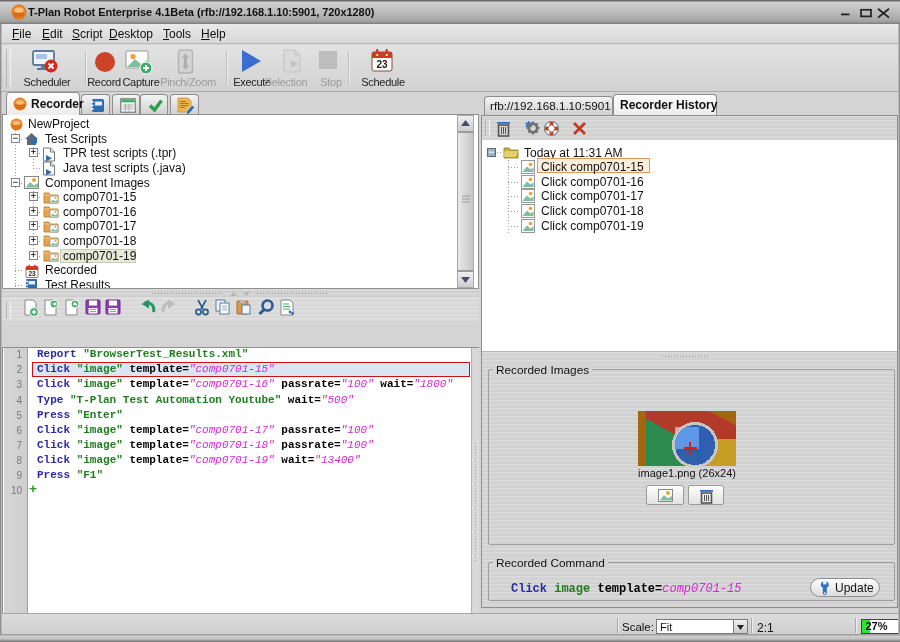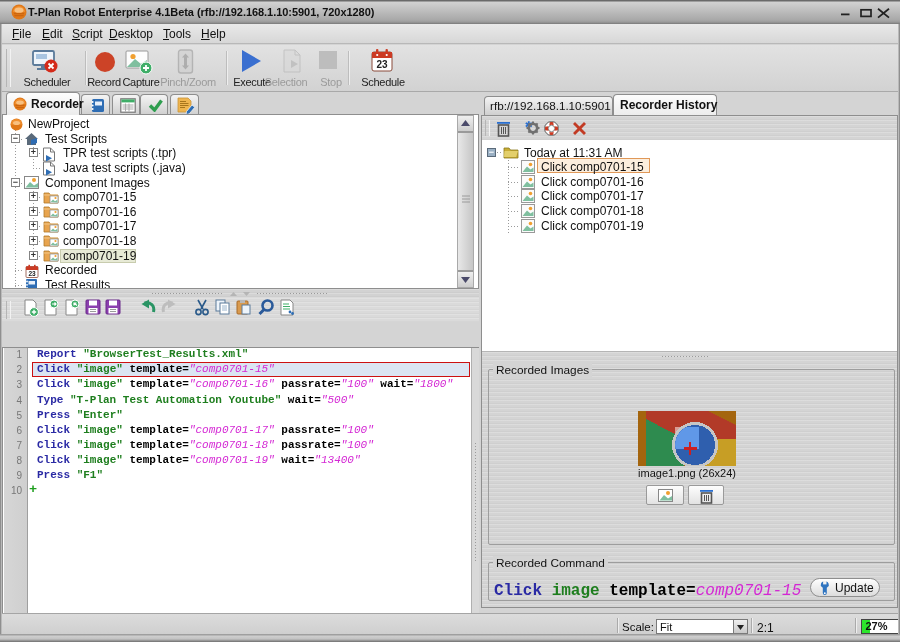--- a/index.html
+++ b/index.html
@@ -572,21 +572,21 @@
         <svg class="abs" style="left:10px;top:2px" width="15" height="16">
           <rect x="1" y="2" width="13" height="1.8" fill="#2a6fd0"></rect>
           <rect x="2.5" y="5" width="10" height="10" fill="none" stroke="#555" stroke-width="1.6"></rect>
           <path d="M5.5 7v6M7.5 7v6M9.5 7v6" stroke="#555"></path>
         </svg>
       </div>
  </div>
 
  <div class="gbox" style="left:7px;top:470px;width:407px;height:39px">
   <span class="gtitle">Recorded Command</span>
-  <div class="abs" style="left:5px;top:19px;font-family:'Liberation Mono',monospace;font-size:16px;font-weight:bold"><span class="k">Click</span> <span class="s">image</span> <span class="a">template=</span><span class="v">comp0701-15</span></div>
+  <div class="abs" style="left:22px;top:19px;font-family:'Liberation Mono',monospace;font-size:12px;font-weight:bold"><span class="k">Click</span> <span class="s">image</span> <span class="a">template=</span><span class="v">comp0701-15</span></div>
   <div class="abs" style="left:321px;top:15px;width:70px;height:19px;background:linear-gradient(180deg,#fefefe,#dcdcdc);border:1px solid #8e8e8e;border-radius:9.5px">
     <svg class="abs" style="left:8px;top:2px" width="13" height="15">
           <path d="M1.8 4.2a4 4 0 0 1 8 0 v.9 l-2 1.6 v5.2 a2 2 0 0 1-4 0 v-5.2 l-2-1.6z" fill="#2f74c0"></path>
           <rect x="4.1" y="0" width="3.4" height="3.4" fill="#efefef"></rect>
           <circle cx="5.8" cy="12.2" r=".9" fill="#fff"></circle>
         </svg>
     <span style="position:absolute;left:24px;top:2px">Update</span>
   </div>
  </div>
 </div>

